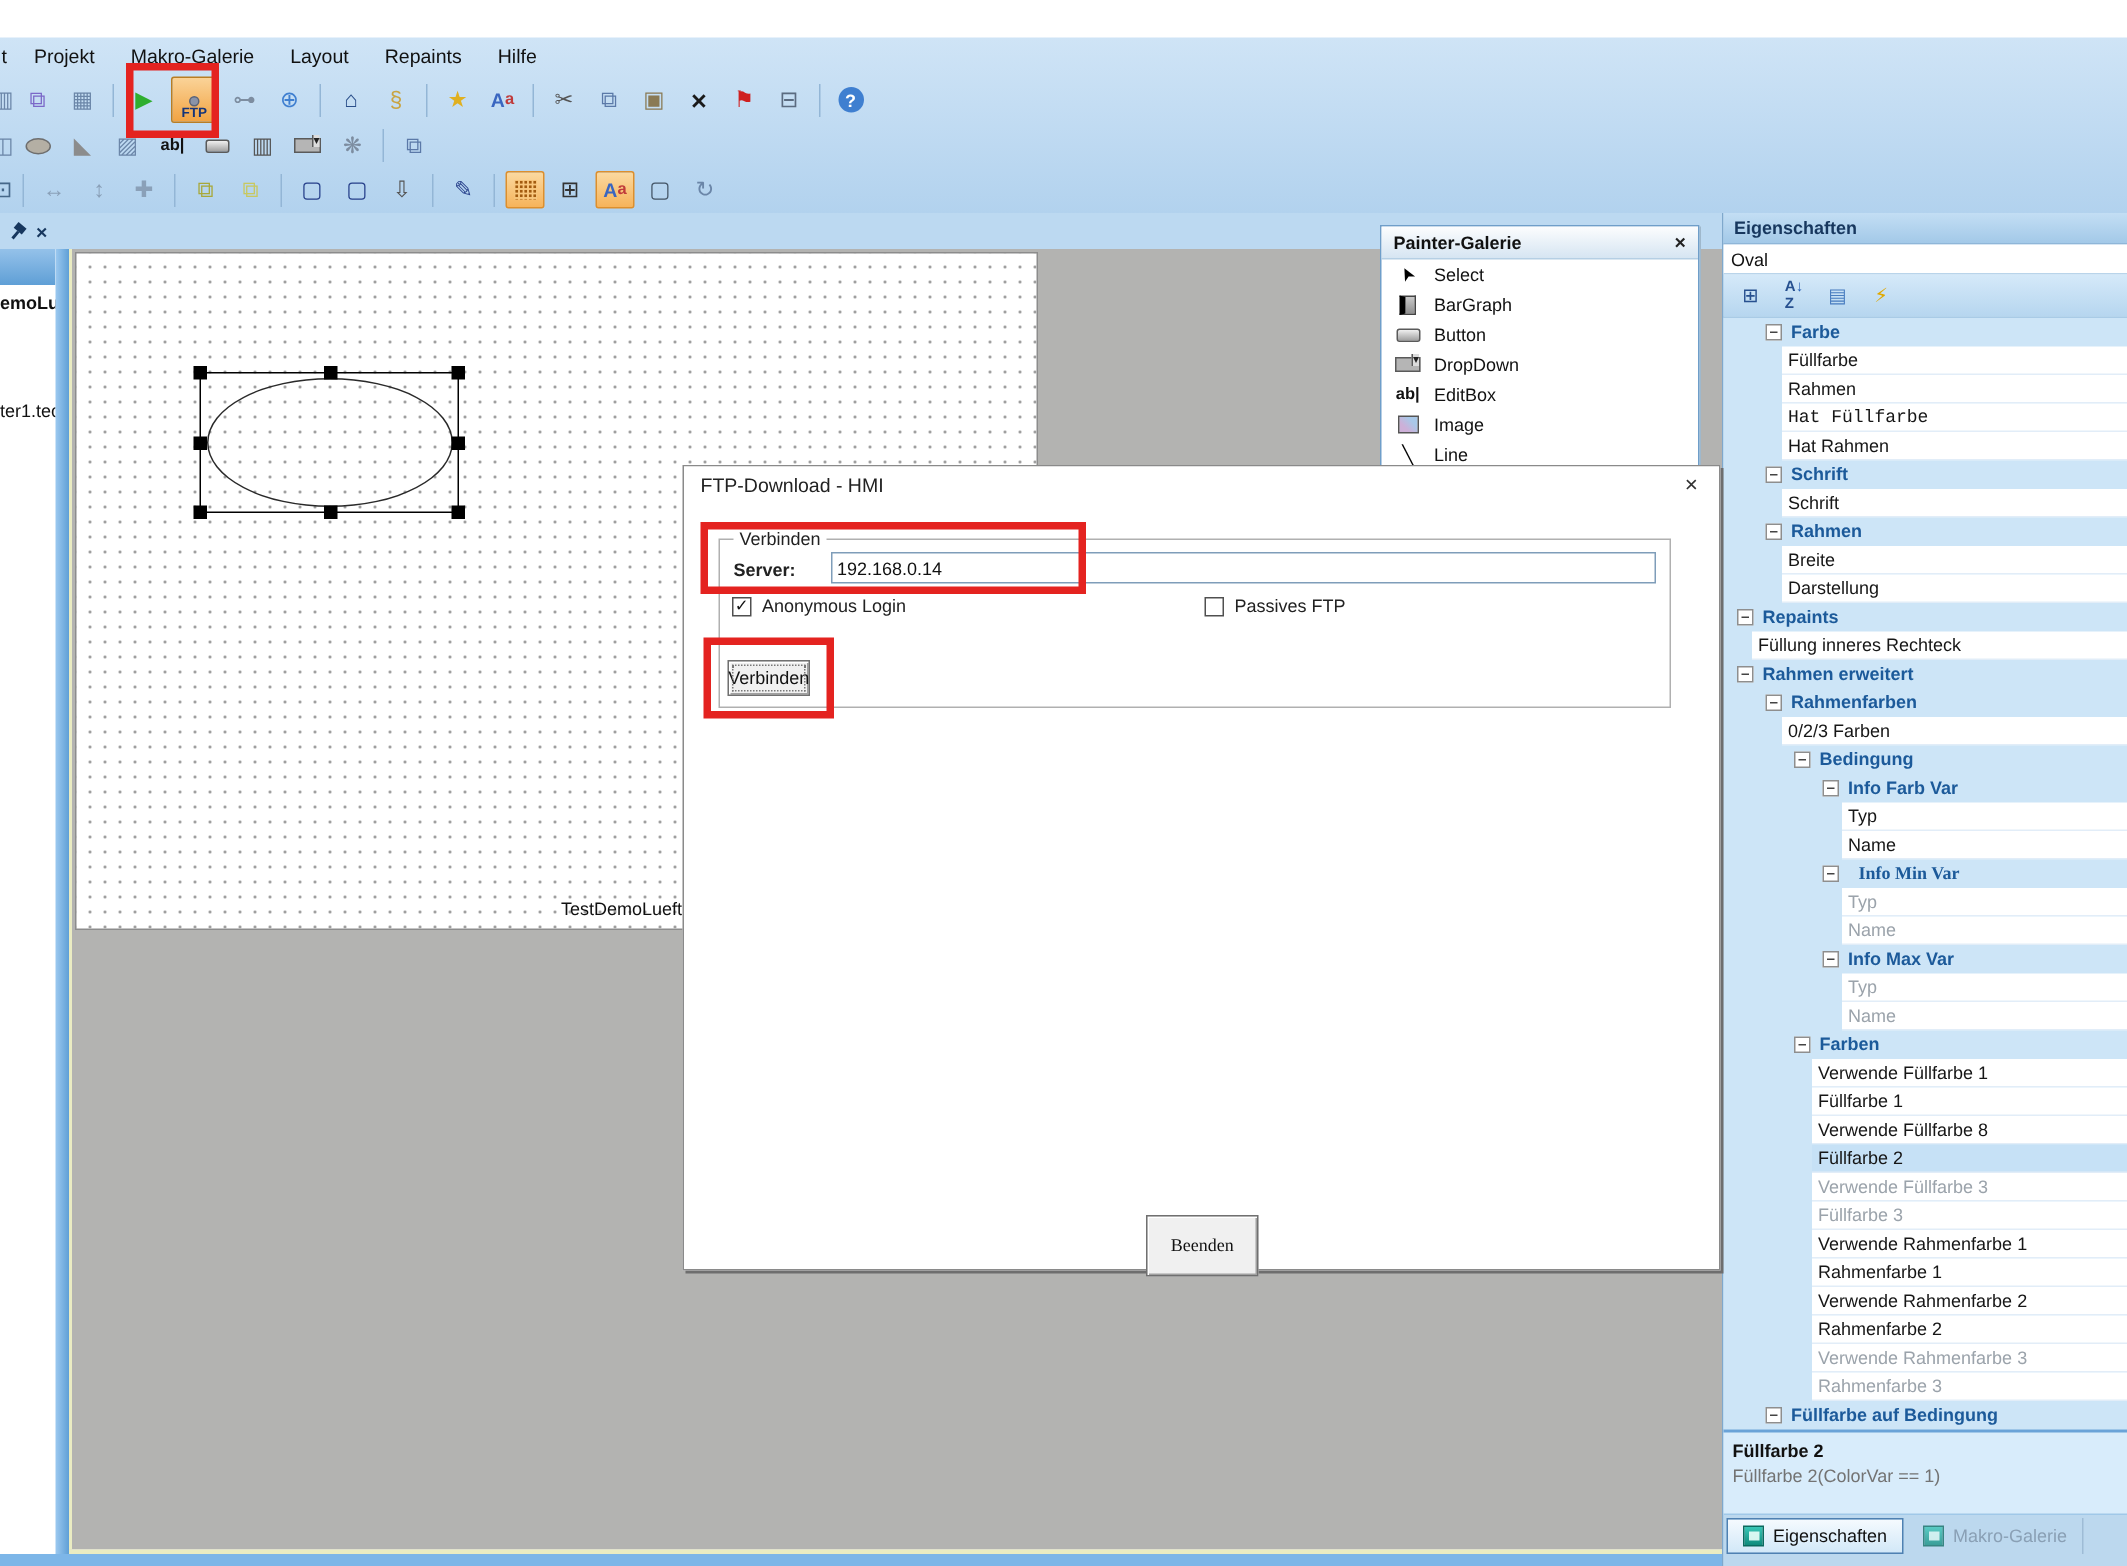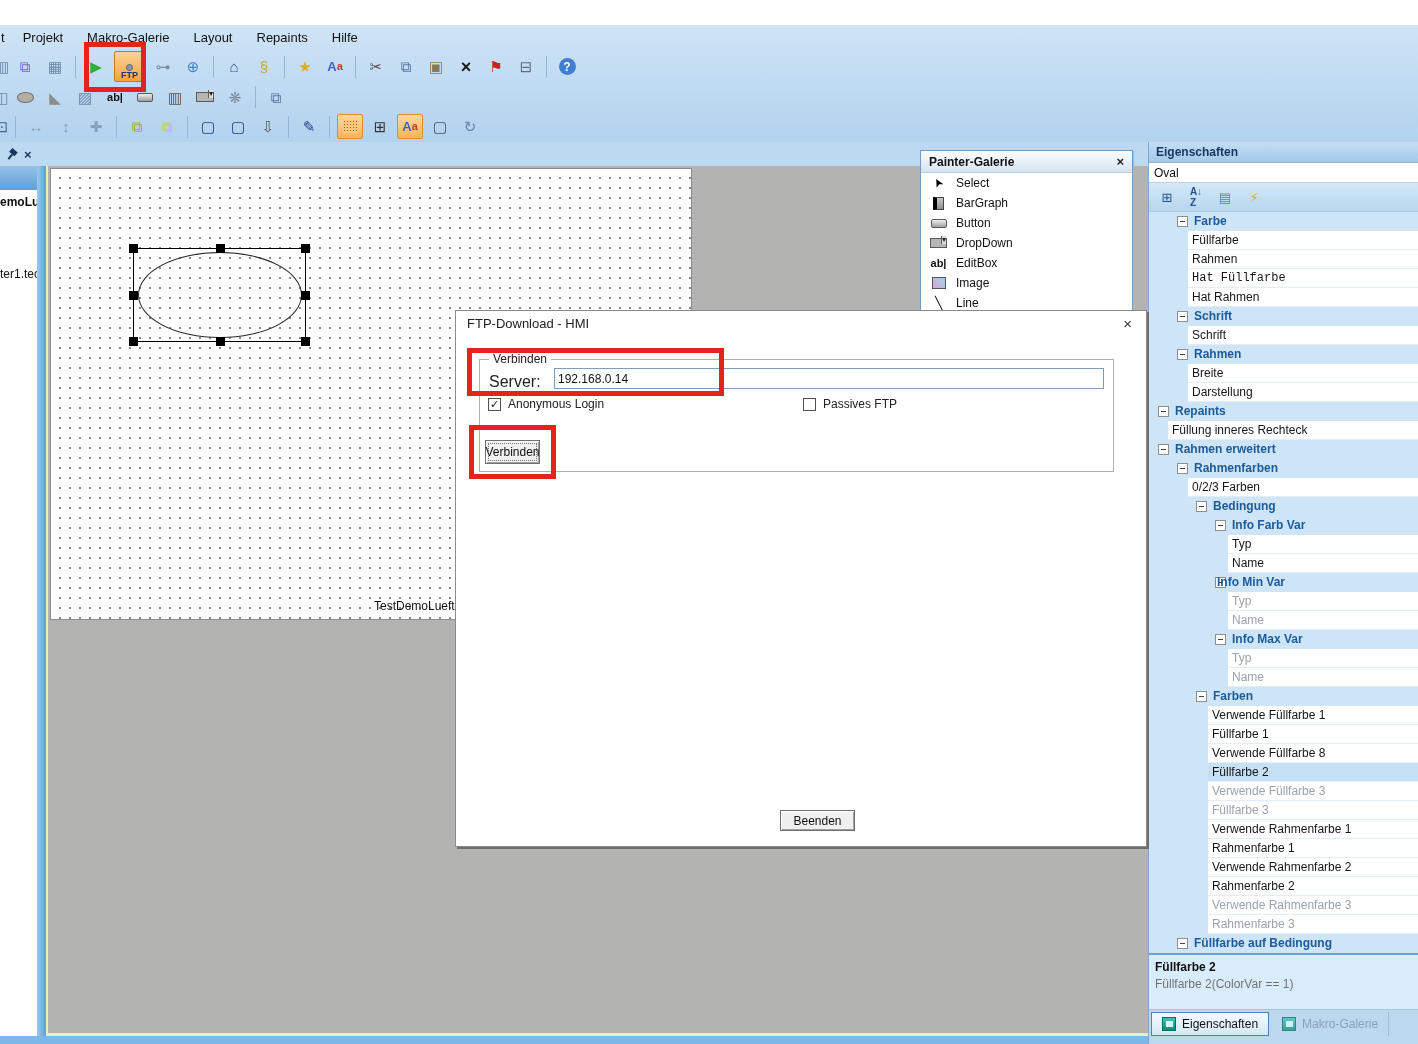--- a/index.html
+++ b/index.html
@@ -96,34 +96,34 @@
 
   
   .dialog{left:455px;top:310px;width:692px;height:537px;background:#fff;border:1px solid #8a8a8a;
           box-shadow:2px 2px 0 #6e6e6e;z-index:10;}
   .dlg-title{position:absolute;left:0;top:0;width:100%;height:26px;background:#fff;
              font-size:13px;color:#222;line-height:26px;padding-left:11px;}
   .dlg-x{position:absolute;right:14px;top:4px;font-size:15px;color:#333;line-height:18px;}
   .groupbox{position:absolute;left:23px;top:48px;width:635px;height:113px;
             border:1px solid #b0b0b0;box-shadow:inset 1px 1px 0 #fff, 1px 1px 0 #fff;}
   .group-label{position:absolute;left:9px;top:-8px;background:#fff;padding:0 4px;font-size:12px;color:#222;}
-  .srv-label{position:absolute;left:9px;top:13px;font-size:16px;color:#222;}
+  .srv-label{position:absolute;left:9px;top:13px;font-size:12px;color:#222;font-weight:bold;}
   .srv-input{position:absolute;left:74px;top:8px;width:550px;height:21px;border:1px solid #7f9db9;
              font-family:Liberation Sans, sans-serif;font-size:12px;color:#111;padding:0 3px;background:#fff;}
   .cb-row{position:absolute;top:37px;display:flex;align-items:center;gap:7px;font-size:12px;color:#222;}
   .cbox{width:13px;height:13px;border:1px solid #505050;background:#fff;display:flex;align-items:center;
         justify-content:center;font-size:11px;font-weight:bold;color:#111;line-height:11px;}
   .statusfield{position:absolute;left:6px;top:82px;width:622px;height:26px;background:#fff;
                border-top:1px solid #8a8a8a;border-left:1px solid #8a8a8a;border-bottom:1px solid #fff;border-right:1px solid #fff;
                box-shadow:inset 1px 1px 0 #d8d8d8;}
   .status-text{position:absolute;left:76px;top:5px;font-size:13px;color:#6a6a6a;letter-spacing:0.5px;white-space:nowrap;}
   .btn{background:#f0f0f0;border:1px solid #707070;box-shadow:inset 1px 1px 0 #fff, inset -1px -1px 0 #a0a0a0;
        font-family:"Liberation Sans",sans-serif;font-size:12px;color:#111;display:flex;align-items:center;justify-content:center;}
   .btn-verbinden{position:absolute;left:5px;top:80px;width:55px;height:24px;outline:1px dotted #777;outline-offset:-4px;}
-  .btn-beenden{position:absolute;left:324px;top:499px;width:75px;height:21px;}
+  .btn-beenden{position:absolute;left:308px;top:499px;width:75px;height:41px;font-family:Liberation Serif, serif;}
 
   
   .redbox{border:5px solid #e42320;z-index:20;background:transparent;}
 
   
   .panel{left:1148px;top:142px;width:270px;height:902px;background:#cde5f7;border-left:1px solid #7fa8cc;}
   .p-head{position:absolute;left:0;top:0;width:100%;height:21px;background:linear-gradient(#c3def4,#a3c9e8);
           color:#17375e;font-size:12px;font-weight:600;line-height:21px;padding-left:7px;
           border-bottom:1px solid #8fb6d8;}
   .p-obj{position:absolute;left:0;top:21px;width:100%;height:20px;background:#fff;border-bottom:1px solid #b9d4ea;
@@ -439,21 +439,21 @@
         <div class="prow">
           <div class="leafbg" style="left: 79px;"></div>
           <span class="leaf-label" style="left: 83px;">Typ</span>
         </div>
         <div class="prow">
           <div class="leafbg" style="left: 79px;"></div>
           <span class="leaf-label" style="left: 83px;">Name</span>
         </div>
         <div class="prow">
           <span class="minus" style="left: 66px;"></span>
-          <span class="cat-label" style="left: 68px;">Info Min Var</span>
+          <span class="cat-label" style="left: 90px; font-family: Liberation Serif, serif;">Info Min Var</span>
         </div>
         <div class="prow">
           <div class="leafbg" style="left: 79px;"></div>
           <span class="leaf-label dis" style="left: 83px;">Typ</span>
         </div>
         <div class="prow">
           <div class="leafbg" style="left: 79px;"></div>
           <span class="leaf-label dis" style="left: 83px;">Name</span>
         </div>
         <div class="prow">

